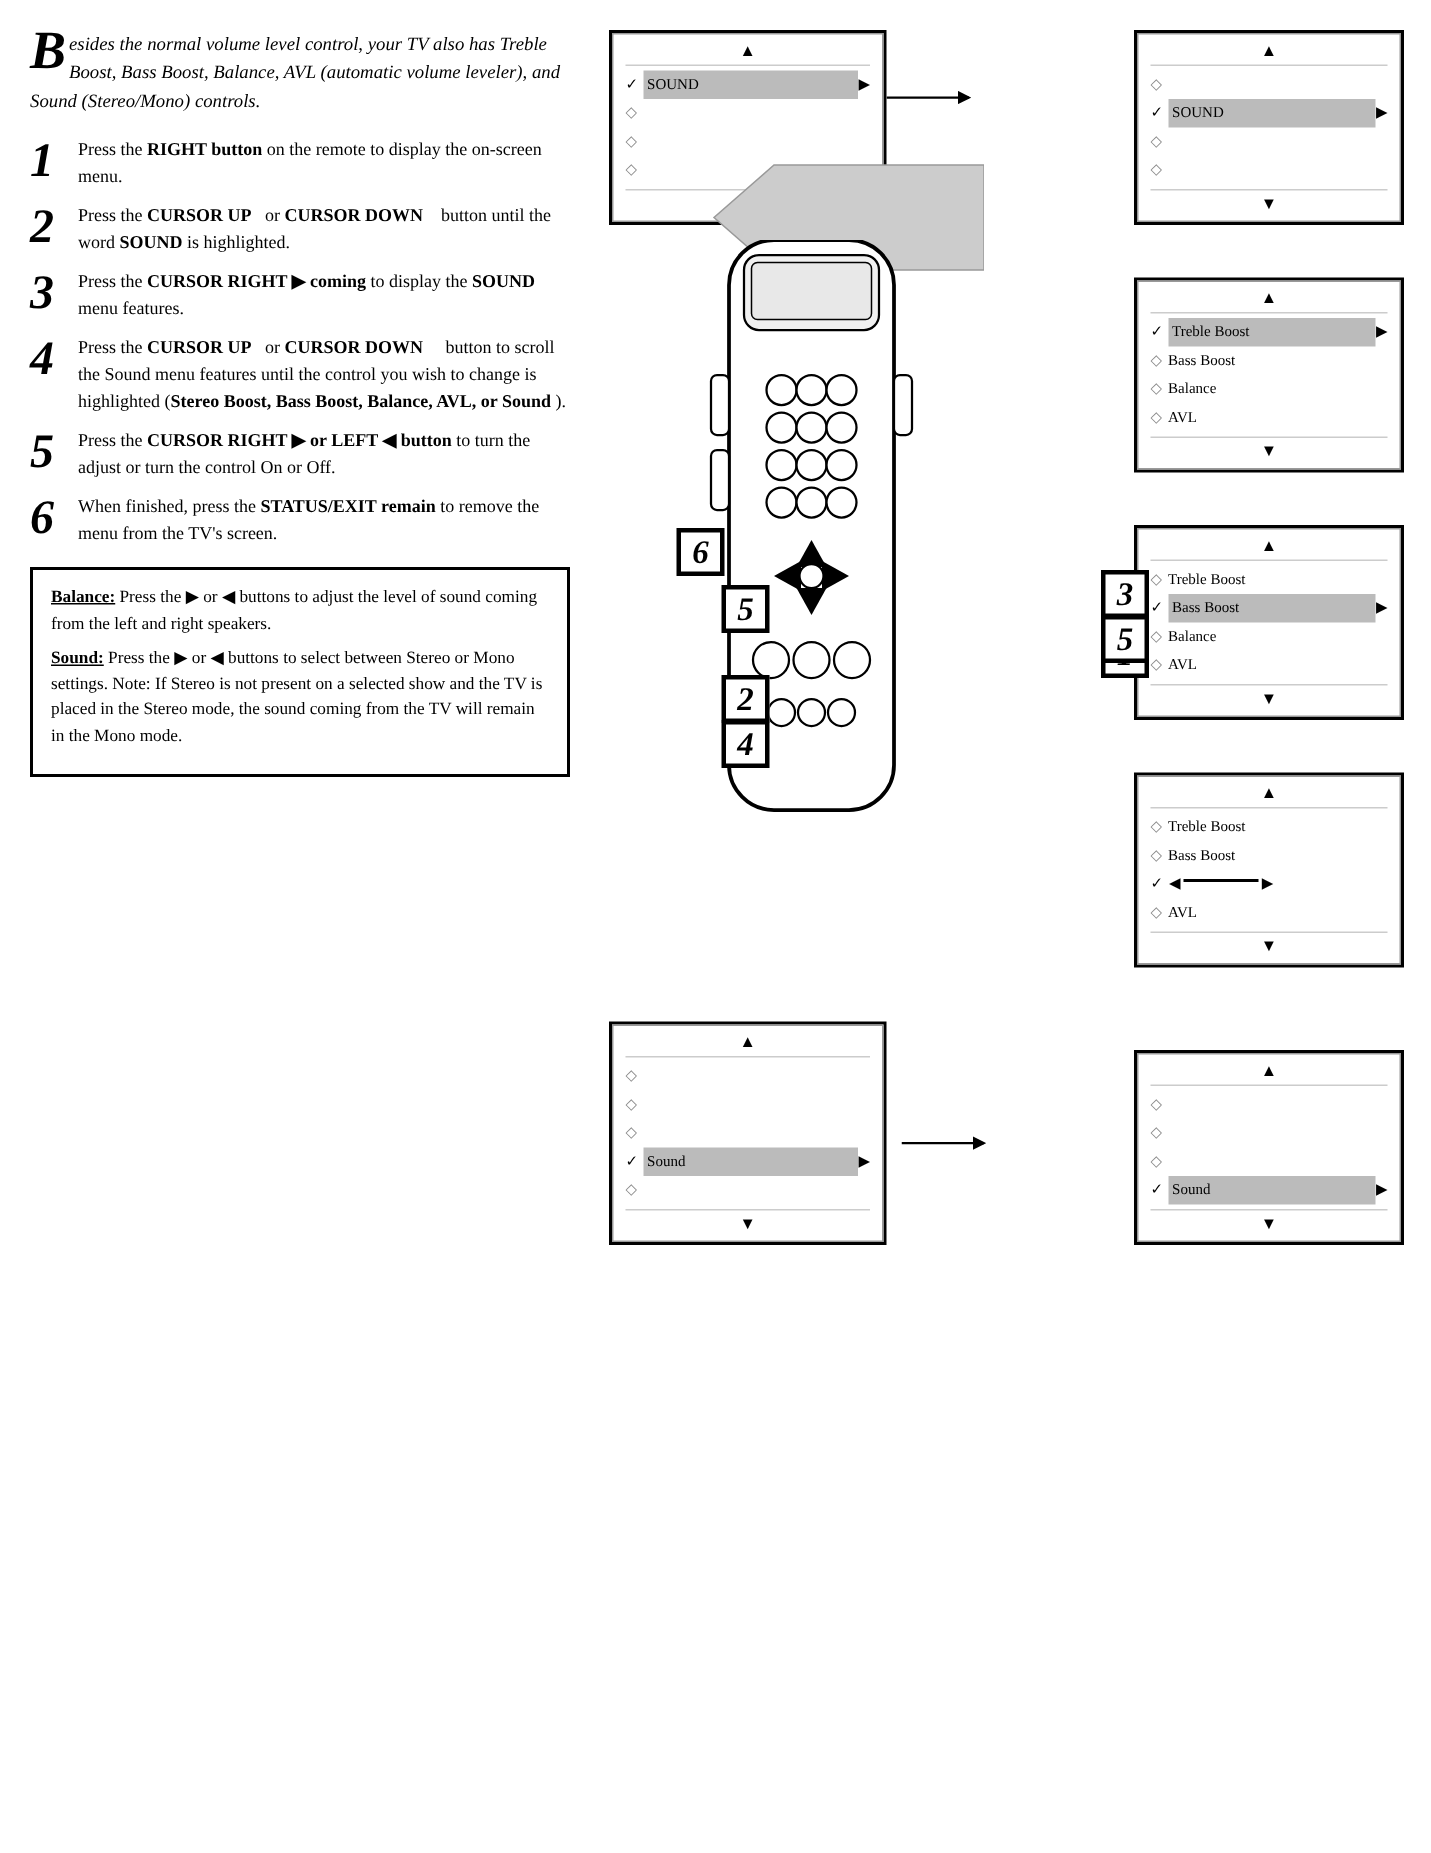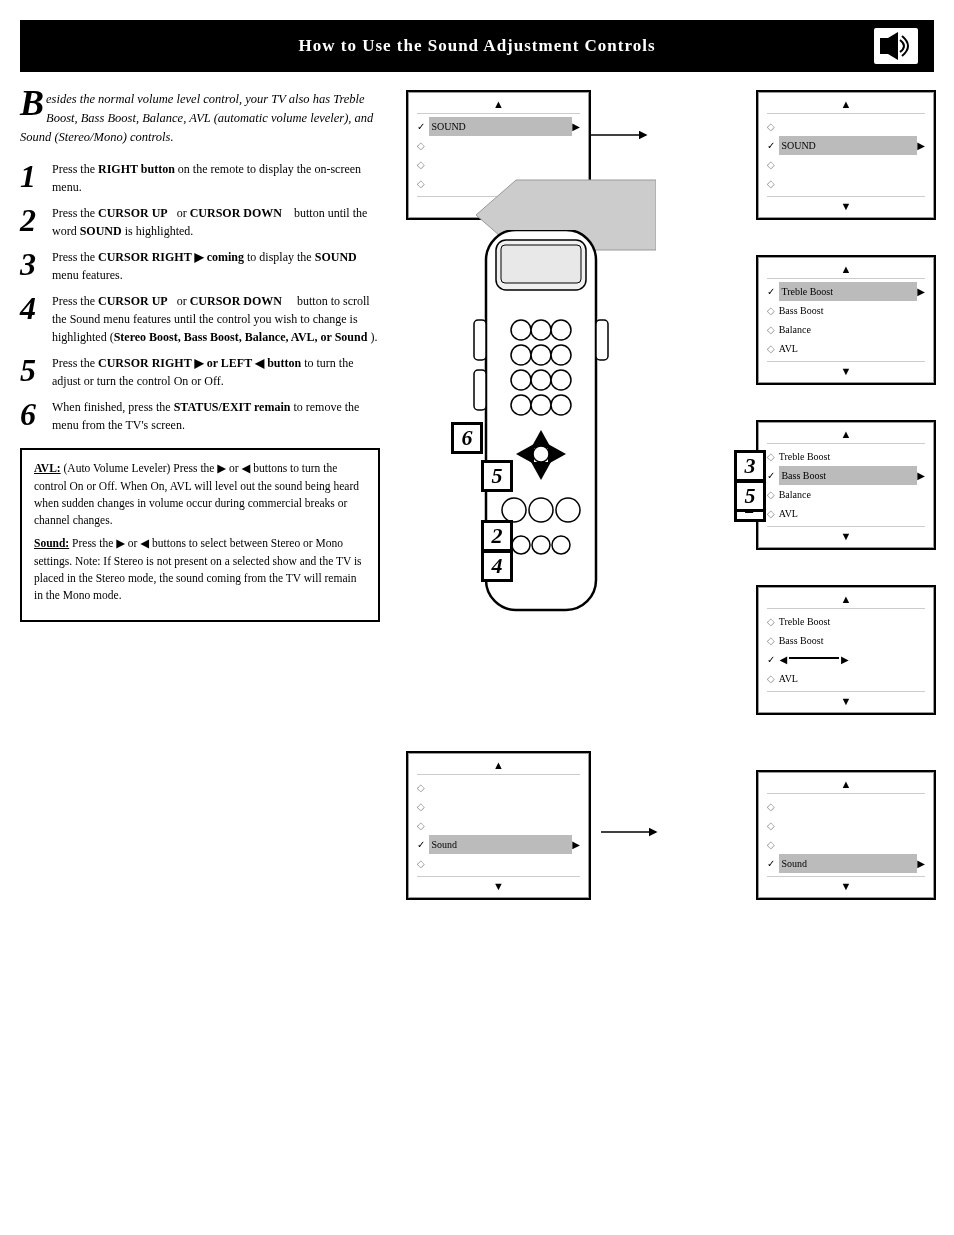--- a/index.html
+++ b/index.html
@@ -142,32 +142,20 @@
       width: 540px;
       height: 820px;
       margin-left: auto;
     }
   </style>
 </head>
 <body>
 
 <div class="page-container">
 
-  <div class="header-bar">
-    <div style="width:44px;"></div>
-    <div class="header-title">How to Use the Sound Adjustment Controls</div>
-    <div class="header-icon">
-      <svg width="36" height="28" viewBox="0 0 36 28">
-        <rect x="2" y="6" width="8" height="16" fill="#000"></rect>
-        <polygon points="10,6 20,0 20,28 10,22" fill="#000"></polygon>
-        <path d="M22 8 Q30 14 22 20" fill="none" stroke="#000" stroke-width="2"></path>
-        <path d="M24 4 Q36 14 24 24" fill="none" stroke="#000" stroke-width="2"></path>
-      </svg>
-    </div>
-  </div>
 
   <div class="main-layout">
 
     <div class="left-column">
 
       <div class="intro-text">
         <span class="drop-cap">B</span>
         <span>esides the normal volume level control, your TV also has Treble Boost, Bass Boost, Balance, AVL (automatic volume leveler), and Sound (Stereo/Mono) controls.</span>
       </div>
 
@@ -214,25 +202,25 @@
             When finished, press the <strong>STATUS/EXIT remain</strong> to remove the menu from the TV's screen.
           </div>
         </div>
 
       </div>
 
       <div class="hint-box">
 
 
 
-
         <div class="hint-section">
-          <span class="hint-label">AVL:</span>
-          <span> (Auto Volume Leveler) Press the ▶ or ◀ buttons to turn the control On or Off. When On, AVL will level out the sound being heard when sudden changes in volume occur during commercial breaks or channel changes.</span>
-        </div>
+          <span class="hint-label">Balance:</span>
+          <span> Press the ▶ or ◀ buttons to adjust the level of sound coming from the left and right speakers.</span>
+        </div>
+
 
         <div class="hint-section">
           <span class="hint-label">Sound:</span>
           <span> Press the ▶ or ◀ buttons to select between Stereo or Mono settings. Note: If Stereo is not present on a selected show and the TV is placed in the Stereo mode, the sound coming from the TV will remain in the Mono mode.</span>
         </div>
 
       </div>
 
     </div>
 

